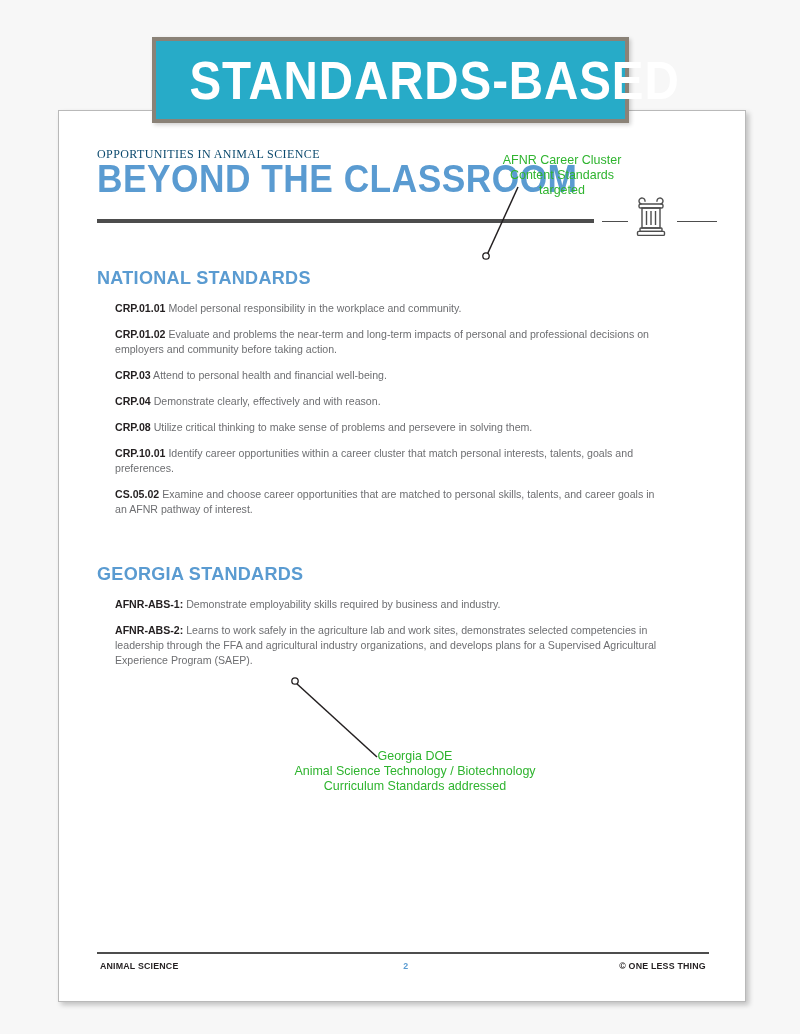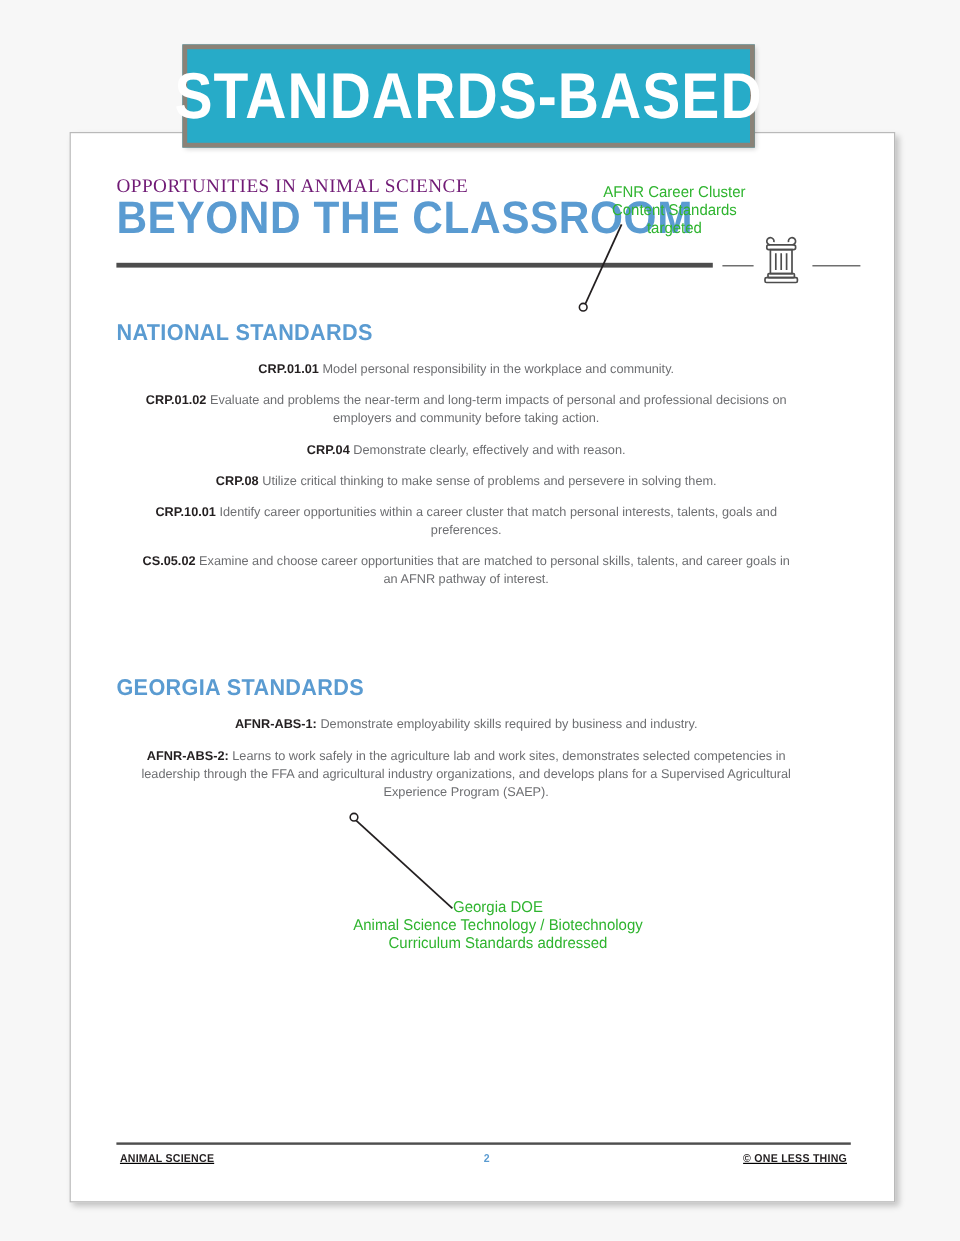--- a/index.html
+++ b/index.html
@@ -30,21 +30,20 @@
     position: absolute;
     left: 152px;
     top: 37px;
     width: 477px;
     height: 86px;
     background: #27abc8;
     border: 4px solid #8a8277;
     box-shadow: 2px 2px 4px rgba(0,0,0,0.18);
     display: flex;
     align-items: center;
-    justify-content: center;
     z-index: 5;
   }
   #banner-text {
     color: #ffffff;
     font-family: "Liberation Sans Narrow", "Liberation Sans", sans-serif;
     font-weight: bold;
     font-size: 54px;
     letter-spacing: 1px;
     transform: scaleX(0.88);
     white-space: nowrap;
@@ -54,23 +53,23 @@
   
   .doc-inner {
     position: absolute;
     left: 38px;
     top: 36px;
     width: 600px;
   }
 
   .kicker {
     font-family: "Liberation Serif", serif;
-    font-size: 16px;
+    font-size: 12px;
     letter-spacing: 0.4px;
-    color: #701a75;
+    color: #0c4a6e;
     white-space: nowrap;
   }
 
   .big-title {
     font-family: "Liberation Sans Narrow", "Liberation Sans", sans-serif;
     font-weight: bold;
     font-size: 38px;
     color: #5a9bd1;
     letter-spacing: 0.5px;
     line-height: 1.04;
@@ -134,21 +133,21 @@
 
   
   .std-list { margin-top: 12px; }
   .std-item {
     font-size: 10.6px;
     line-height: 1.42;
     color: #6d6e71;
     margin-bottom: 11px;
     padding-left: 18px;
     max-width: 565px;
-    text-align: center;
+    text-align: left;
   }
   .std-code {
     font-weight: bold;
     color: #231f20;
   }
 
   
   .annot {
     position: absolute;
     font-family: "Liberation Sans Narrow", "Liberation Sans", sans-serif;
@@ -170,21 +169,20 @@
     z-index: 7;
     pointer-events: none;
   }
 
   
   #footer {
     position: absolute;
     left: 38px;
     bottom: 30px;
     width: 612px;
-    text-decoration: underline;
   }
   #footer-rule {
     width: 100%;
     height: 2px;
     background: #4d4d4d;
     margin-bottom: 6px;
   }
   #footer-row {
     display: flex;
     align-items: baseline;
@@ -241,20 +239,24 @@
     <div class="std-list">
       <div class="std-item">
         <span class="std-code">CRP.01.01</span>
         <span>Model personal responsibility in the workplace and community.</span>
       </div>
       <div class="std-item">
         <span class="std-code">CRP.01.02</span>
         <span>Evaluate and problems the near-term and long-term impacts of personal and professional decisions on employers and community before taking action.</span>
       </div>
       <div class="std-item">
+        <span class="std-code">CRP.03</span>
+        <span>Attend to personal health and financial well-being.</span>
+      </div>
+      <div class="std-item">
         <span class="std-code">CRP.04</span>
         <span>Demonstrate clearly, effectively and with reason.</span>
       </div>
       <div class="std-item">
         <span class="std-code">CRP.08</span>
         <span>Utilize critical thinking to make sense of problems and persevere in solving them.</span>
       </div>
       <div class="std-item">
         <span class="std-code">CRP.10.01</span>
         <span>Identify career opportunities within a career cluster that match personal interests, talents, goals and preferences.</span>

